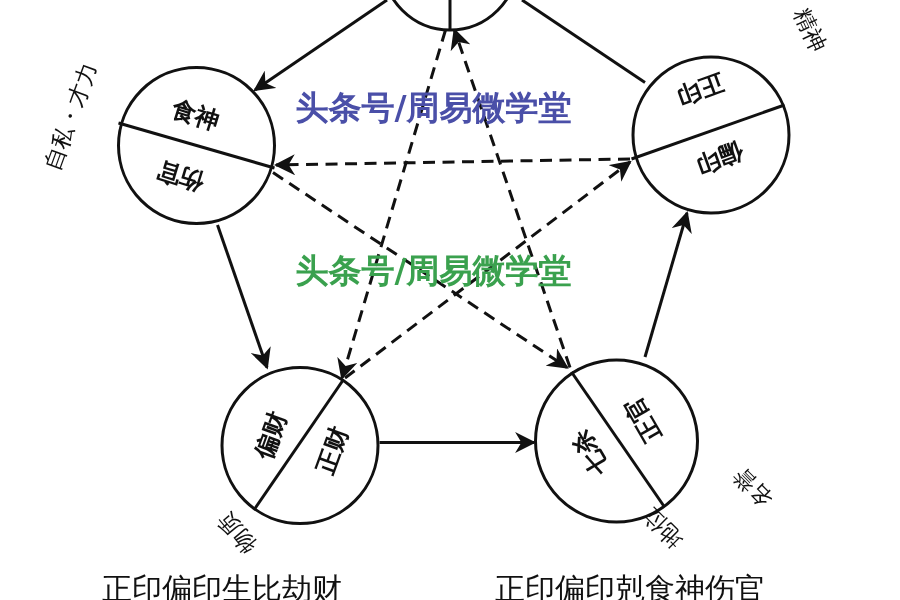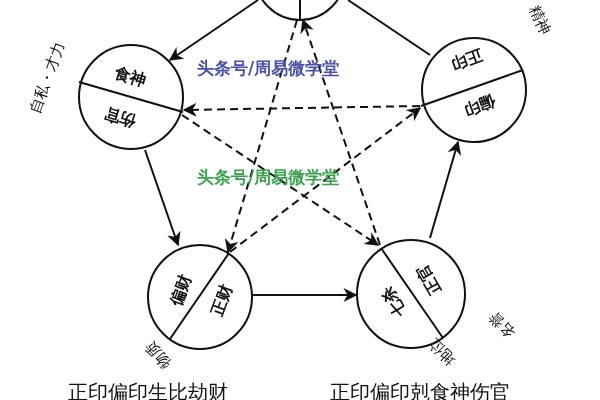--- a/index.html
+++ b/index.html
@@ -18,21 +18,21 @@
       position: absolute;
       left: 0;
       top: 0;
       width: 600px;
       height: 400px;
     }
     .watermark {
       position: absolute;
       font-family: "DejaVu Sans", sans-serif;
       font-weight: bold;
-      font-size: 17px;
+      font-size: 22px;
       letter-spacing: 0px;
       white-space: nowrap;
     }
     #wm-blue { left: 197px; top: 57px; color: #4a4fa8; }
     #wm-green { left: 197px; top: 166px; color: #3aa14e; }
     .caption {
       position: absolute;
       top: 379px;
       font-family: "DejaVu Sans", sans-serif;
       font-size: 20px;

